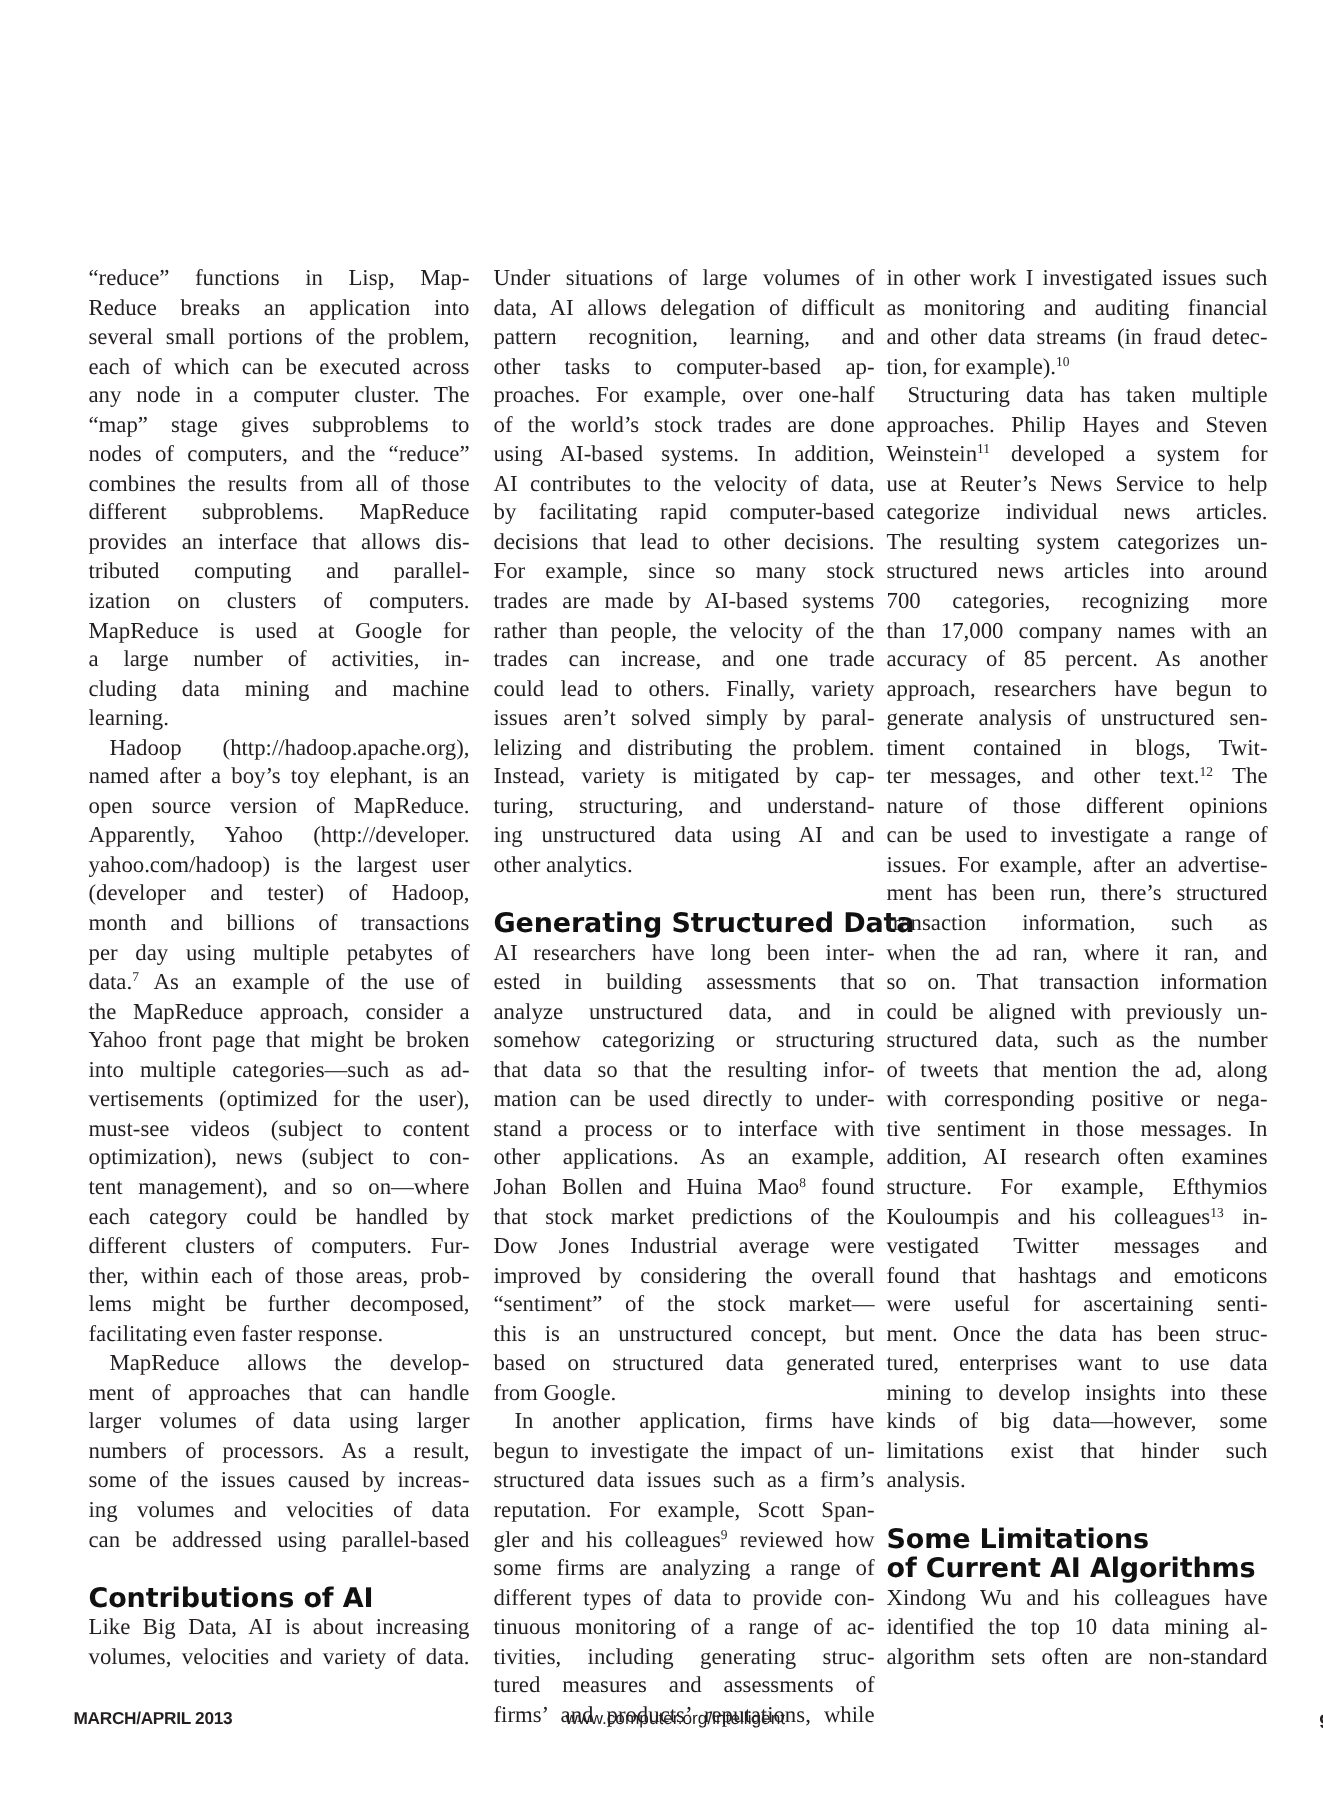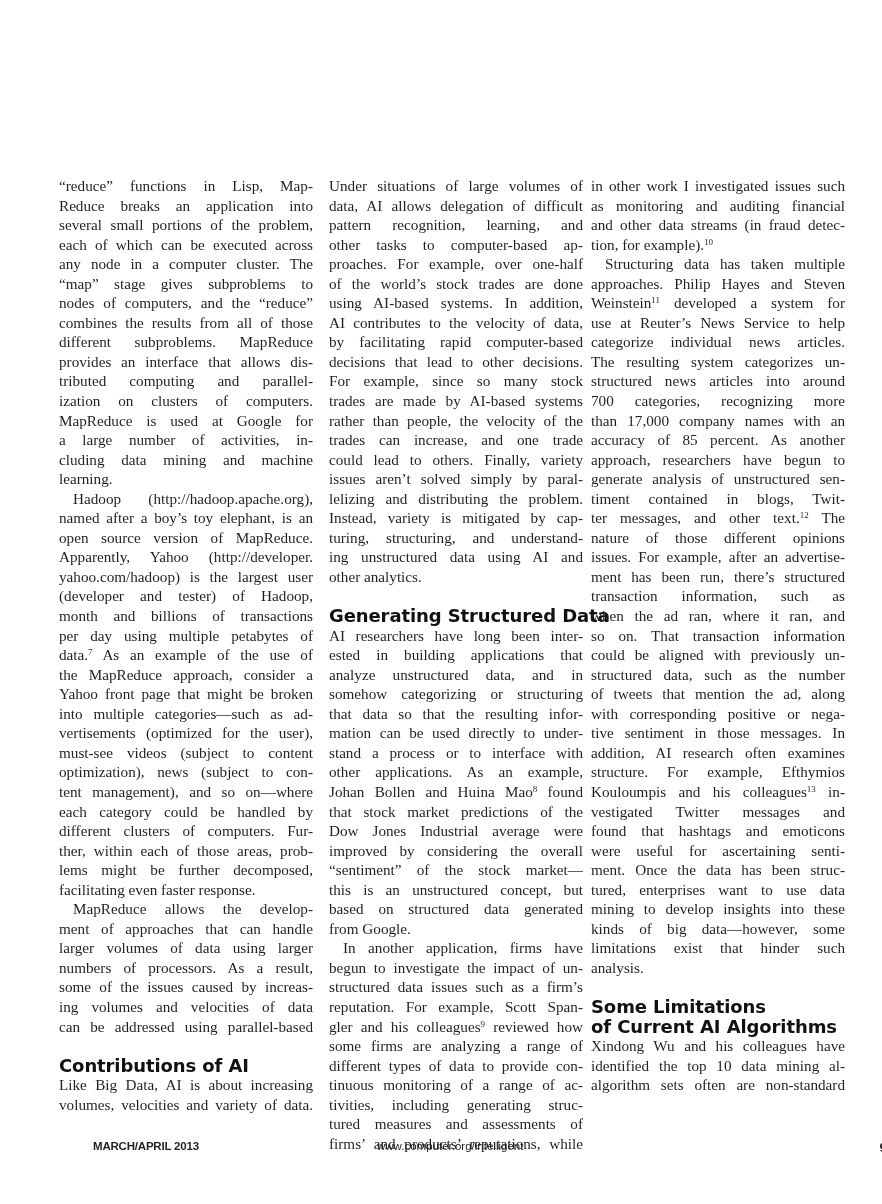--- a/index.html
+++ b/index.html
@@ -32,21 +32,21 @@
     color: #111;
     letter-spacing: -0.1px;
     white-space: nowrap;
   }
   sup { font-size: 9px; line-height: 0; vertical-align: 5px; }
   .footer {
     position: absolute; top: 1140px;
     font-family: "Liberation Sans", "DejaVu Sans", sans-serif;
     color: #231f20;
   }
-  #footer-left { left: 49px; font-weight: bold; font-size: 11.5px; letter-spacing: -0.2px; margin-left: 44px; }
+  #footer-left { left: 49px; font-weight: bold; font-size: 11.5px; letter-spacing: -0.2px; }
   #footer-center { left: 377px; font-size: 11.5px; }
   #footer-right { right: 33px; font-weight: bold; font-size: 13px; }
 </style>
 </head>
 <body>
 
 <div class="page">
   <div class="col" id="col1">
       <div>
         <div class="line">“reduce” functions in Lisp, Map-</div>
@@ -126,21 +126,21 @@
         <div class="line">lelizing and distributing the problem.</div>
         <div class="line">Instead, variety is mitigated by cap-</div>
         <div class="line">turing, structuring, and understand-</div>
         <div class="line">ing unstructured data using AI and</div>
         <div class="line last">other analytics.</div>
       </div>
       <div class="line blank"></div>
       <div class="heading">Generating Structured Data</div>
       <div>
         <div class="line">AI researchers have long been inter-</div>
-        <div class="line">ested in building applications that</div>
+        <div class="line">ested in building assessments that</div>
         <div class="line">analyze unstructured data, and in</div>
         <div class="line">somehow categorizing or structuring</div>
         <div class="line">that data so that the resulting infor-</div>
         <div class="line">mation can be used directly to under-</div>
         <div class="line">stand a process or to interface with</div>
         <div class="line">other applications. As an example,</div>
         <div class="line">Johan Bollen and Huina Mao<sup>8</sup> found</div>
         <div class="line">that stock market predictions of the</div>
         <div class="line">Dow Jones Industrial average were</div>
         <div class="line">improved by considering the overall</div>
@@ -179,20 +179,21 @@
         <div class="line">The resulting system categorizes un-</div>
         <div class="line">structured news articles into around</div>
         <div class="line">700 categories, recognizing more</div>
         <div class="line">than 17,000 company names with an</div>
         <div class="line">accuracy of 85 percent. As another</div>
         <div class="line">approach, researchers have begun to</div>
         <div class="line">generate analysis of unstructured sen-</div>
         <div class="line">timent contained in blogs, Twit-</div>
         <div class="line">ter messages, and other text.<sup>12</sup> The</div>
         <div class="line">nature of those different opinions</div>
+        <div class="line">can be used to investigate a range of</div>
         <div class="line">issues. For example, after an advertise-</div>
         <div class="line">ment has been run, there’s structured</div>
         <div class="line">transaction information, such as</div>
         <div class="line">when the ad ran, where it ran, and</div>
         <div class="line">so on. That transaction information</div>
         <div class="line">could be aligned with previously un-</div>
         <div class="line">structured data, such as the number</div>
         <div class="line">of tweets that mention the ad, along</div>
         <div class="line">with corresponding positive or nega-</div>
         <div class="line">tive sentiment in those messages. In</div>

